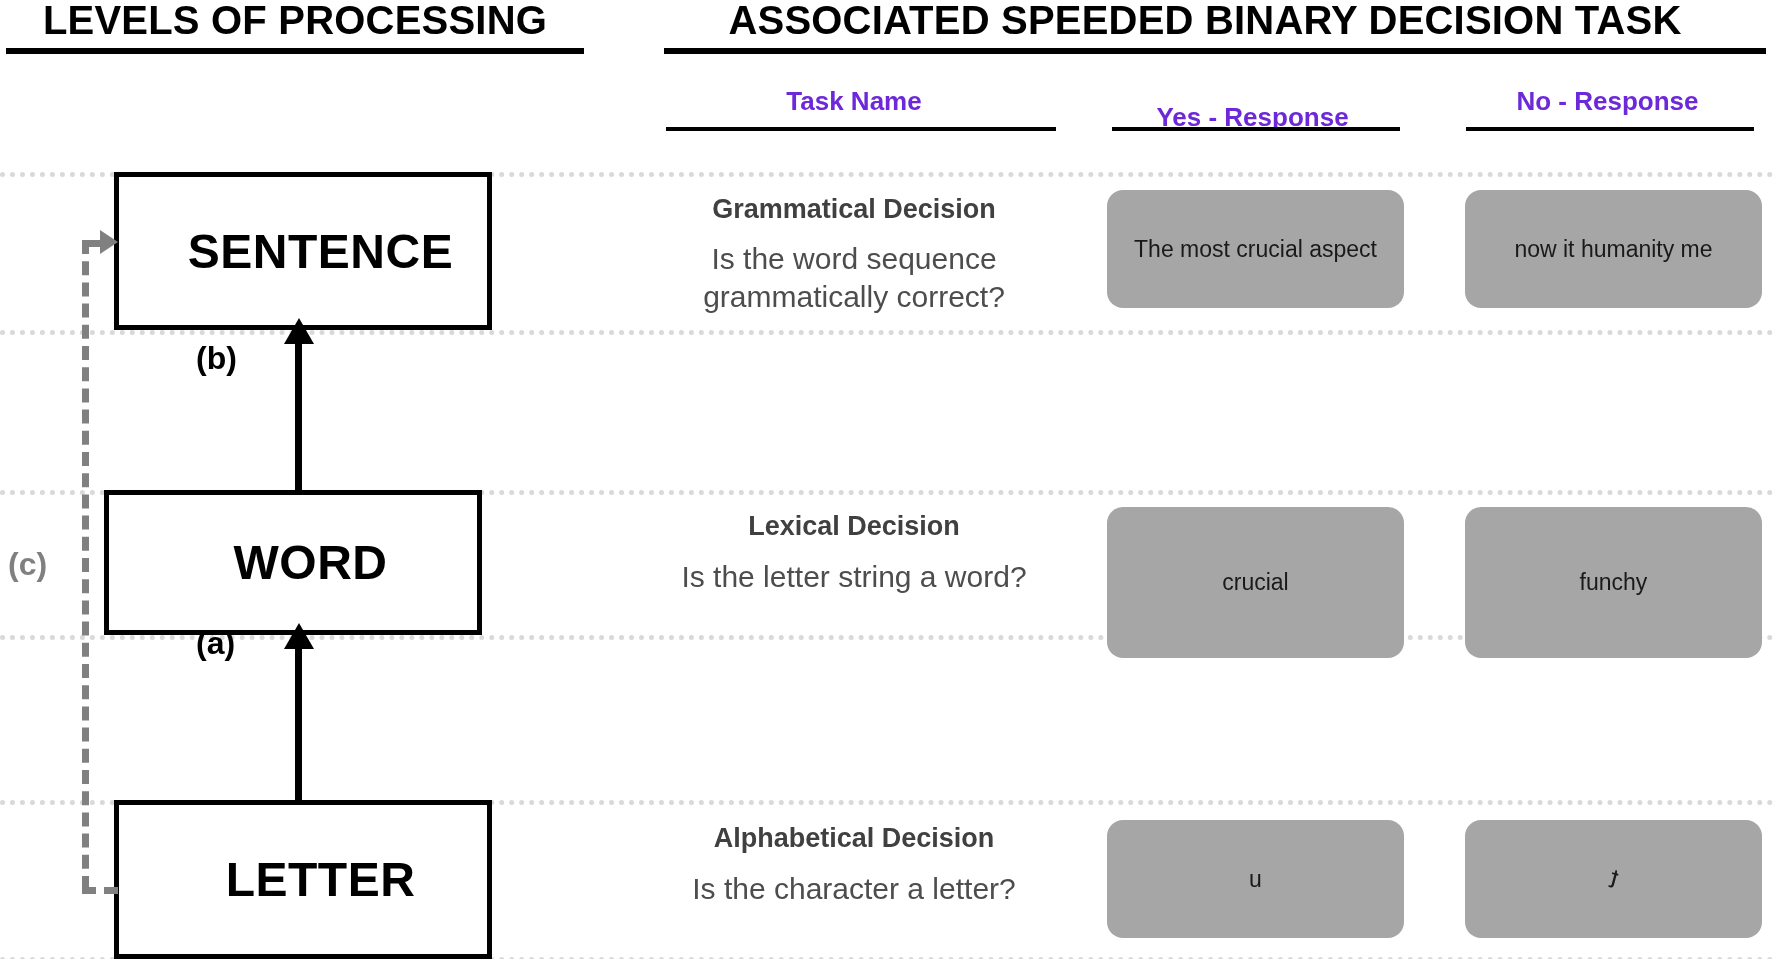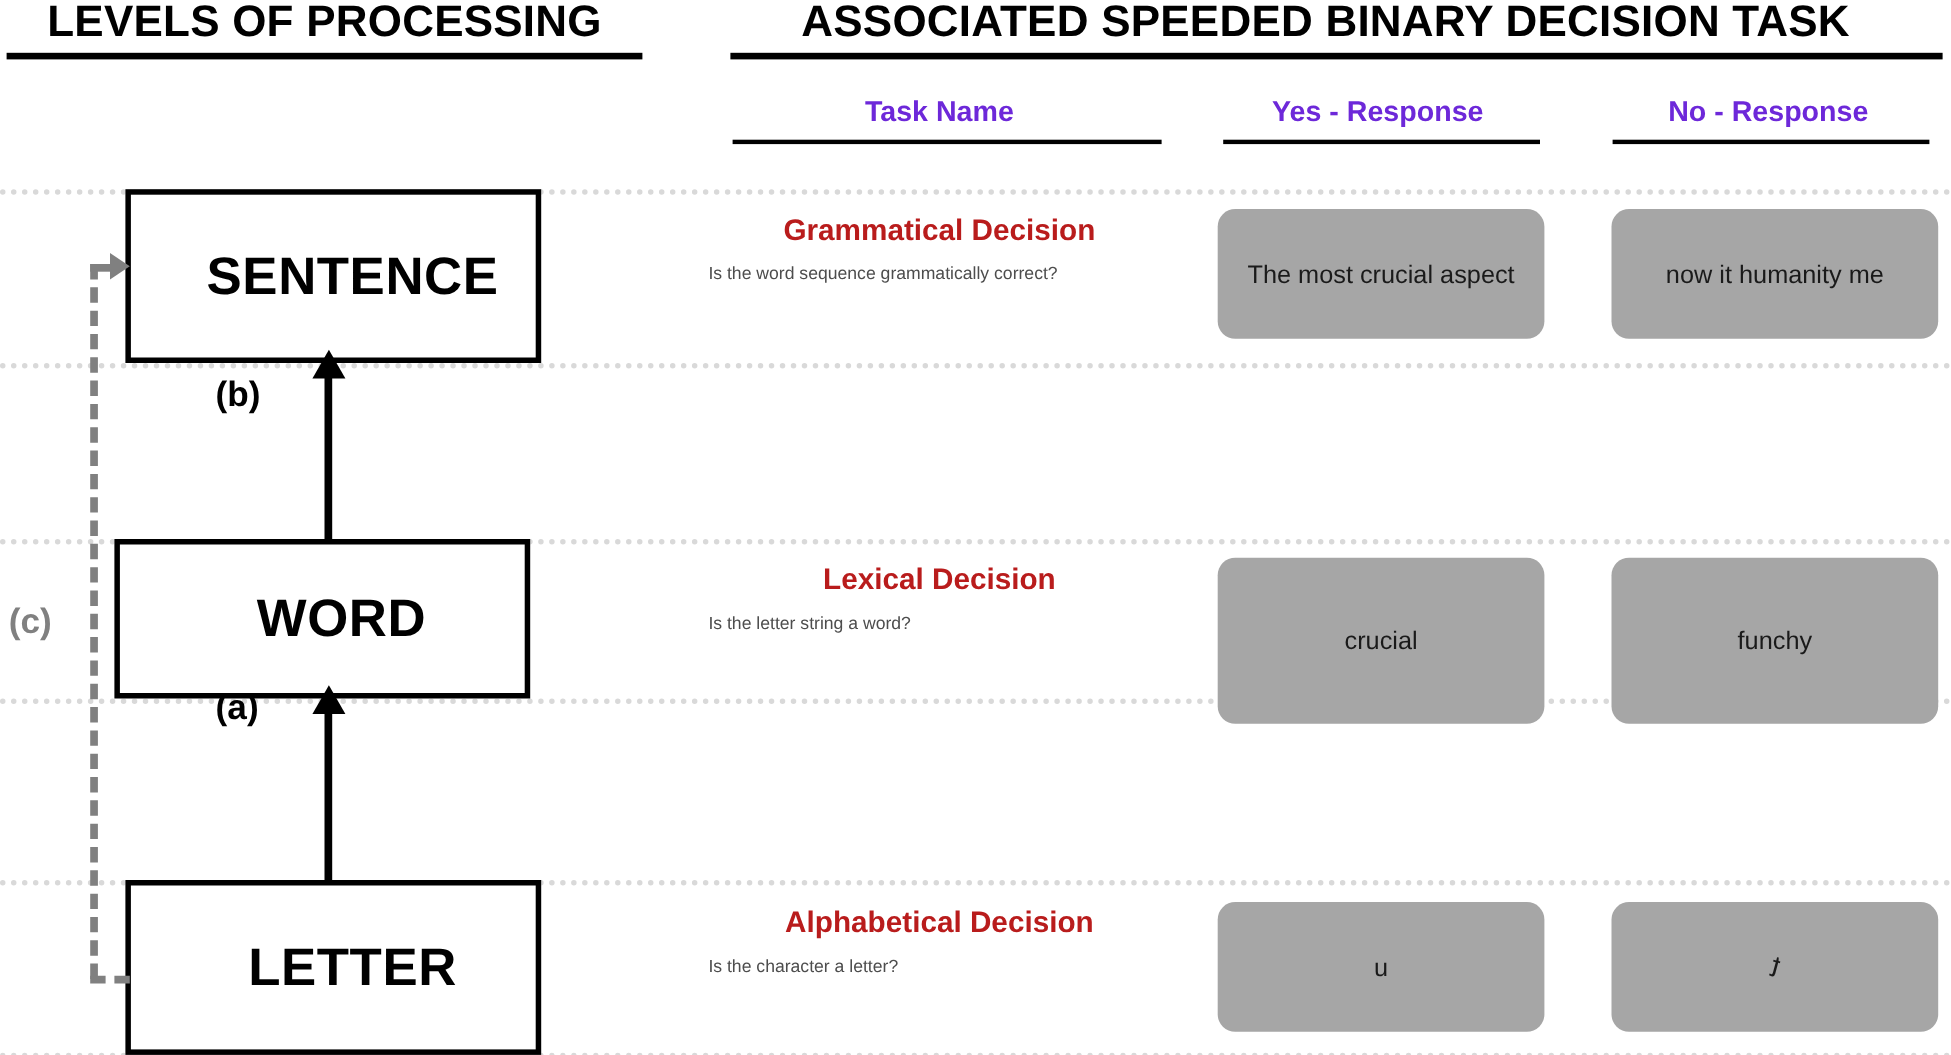--- a/index.html
+++ b/index.html
@@ -57,21 +57,21 @@
     text-align: center;
     white-space: nowrap;
   }
   .col-rule {
     position: absolute;
     height: 4px;
     background: #000000;
   }
   #colhead-task { left: 656px;  top: 86px; width: 396px; }
   #colrule-task { left: 666px;  top: 127px; width: 390px; }
-  #colhead-yes  { left: 1100px; top: 86px; width: 305px; }
+  #colhead-yes  { left: 1100px; top: 102px; width: 305px; }
   #colrule-yes  { left: 1112px; top: 127px; width: 288px; }
   #colhead-no   { left: 1455px; top: 86px; width: 305px; }
   #colrule-no   { left: 1466px; top: 127px; width: 288px; }
 
   
   .dotted-sep {
     position: absolute;
     left: 0px;
     width: 1774px;
     height: 0px;
@@ -172,29 +172,29 @@
   }
 
   
   .task-name {
     position: absolute;
     width: 396px;
     left: 656px;
     text-align: center;
     font-size: 27px;
     font-weight: bold;
-    color: #b91c1c;
+    color: #404040;
     white-space: nowrap;
   }
   .task-question {
     position: absolute;
     width: 420px;
     left: 644px;
-    text-align: left;
-    font-size: 16px;
+    text-align: center;
+    font-size: 30px;
     font-weight: normal;
     color: #4d4d4d;
     line-height: 1.28;
   }
   #task-name-0     { top: 194px; }
   #task-question-0 { top: 240px; }
   #task-name-1     { top: 511px; }
   #task-question-1 { top: 558px; }
   #task-name-2     { top: 823px; }
   #task-question-2 { top: 870px; }

